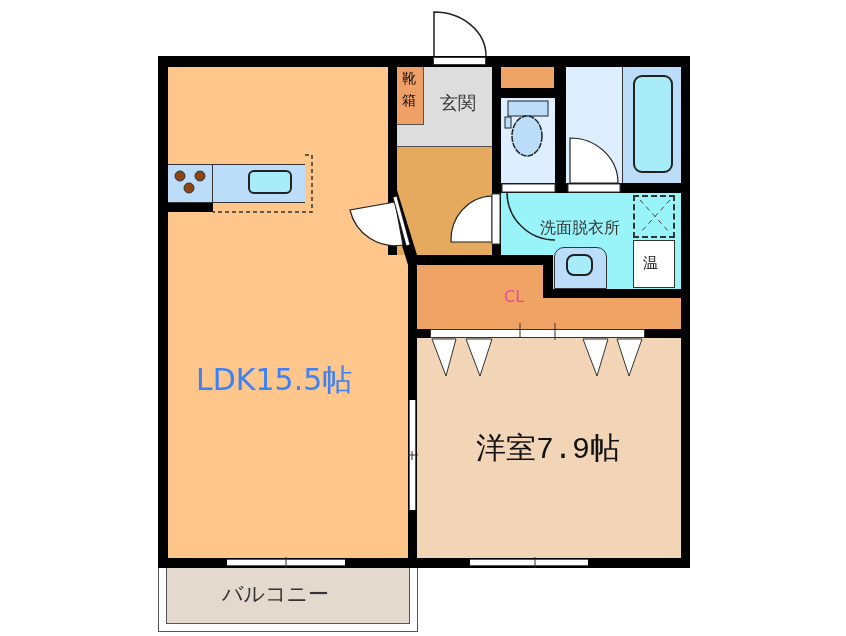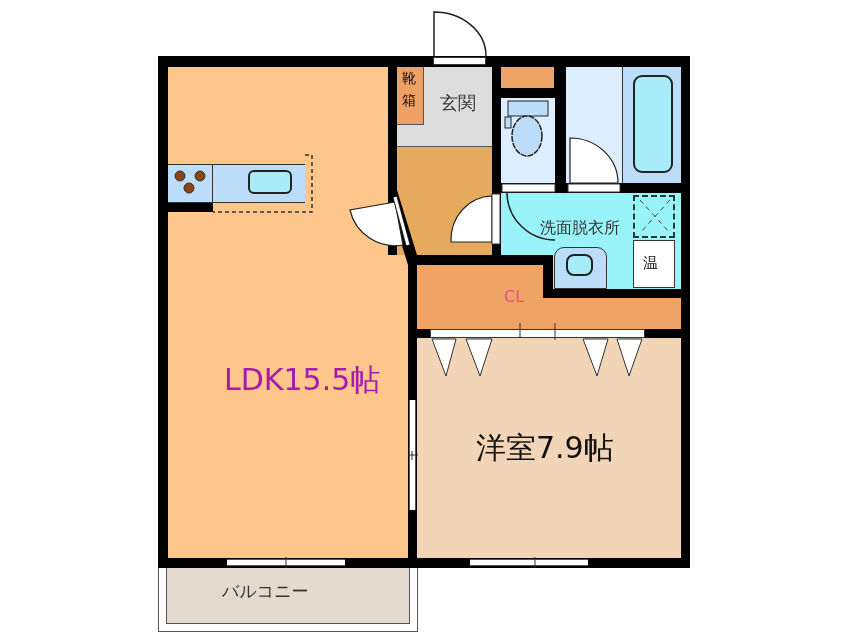--- a/index.html
+++ b/index.html
@@ -7,21 +7,21 @@
   .abs { position:absolute; box-sizing:border-box; }
   .wall { background:#000; }
   .lbl { position:absolute; color:#111; white-space:nowrap; }
   svg { position:absolute; left:0; top:0; }
 </style>
 </head>
 <body>
 
 <div class="abs" style="left:158px;top:566px;width:260px;height:66px;border:1px solid #555;background:#fff;"></div>
 <div class="abs" style="left:166px;top:566px;width:244px;height:58px;border:1px solid #555;background:#E3D9CF;"></div>
-<div class="lbl" style="left:222px;top:580px;font-size:17px;color:#333;">バルコニー</div>
+<div class="lbl" style="left:222px;top:580px;font-size:21px;color:#333;">バルコニー</div>
 
 <div class="abs wall" style="left:158px;top:56px;width:532px;height:512px;"></div>
 
 <div class="abs" style="left:168px;top:67px;width:220px;height:491px;background:#FFC68C;"></div>
 <div class="abs" style="left:380px;top:255px;width:28px;height:303px;background:#FFC68C;"></div>
 
 <div class="abs" style="left:397px;top:67px;width:95px;height:79px;background:#DDDDDD;"></div>
 <div class="abs" style="left:397px;top:67px;width:27px;height:58px;background:#EFA066;border-right:1px solid #555;border-bottom:1px solid #555;"></div>
 <div class="lbl" style="left:402px;top:70px;font-size:14px;">靴</div>
 <div class="lbl" style="left:402px;top:92px;font-size:14px;">箱</div>
@@ -44,23 +44,23 @@
 <div class="abs" style="left:633px;top:195px;width:42px;height:43px;border:2px dashed #333;"></div>
 <div class="abs" style="left:633px;top:240px;width:42px;height:48px;background:#fff;border:1px solid #333;"></div>
 <div class="lbl" style="left:643px;top:254px;font-size:15px;">温</div>
 <div class="lbl" style="left:540px;top:218px;font-size:16px;color:#333;">洗面脱衣所</div>
 
 <div class="abs" style="left:417px;top:265px;width:126px;height:64px;background:#EFA466;"></div>
 <div class="abs" style="left:543px;top:298px;width:138px;height:31px;background:#EFA466;"></div>
 <div class="lbl" style="left:474px;top:287px;font-size:16px;color:#ec4899;margin-left:30px;">CL</div>
 
 <div class="abs" style="left:417px;top:338px;width:264px;height:220px;background:#F2D4B6;"></div>
-<div class="lbl" style="left:476px;top:428px;font-size:30px;color:#111;">洋室7.9帖</div>
+<div class="lbl" style="left:476px;top:428px;font-size:30px;color:#111;font-family:Liberation Mono, monospace;">洋室7.9帖</div>
 
-<div class="lbl" style="left:196px;top:360px;font-size:30px;color:#a21caf;margin-left:28px;">LDK15.5帖</div>
+<div class="lbl" style="left:196px;top:360px;font-size:30px;color:#3b82f6;">LDK15.5帖</div>
 
 <div class="abs" style="left:168px;top:164px;width:137px;height:39px;background:#BBDDFA;border-top:1px solid #333;border-bottom:1px solid #333;"></div>
 <div class="abs" style="left:212px;top:164px;width:1px;height:39px;background:#333;"></div>
 <div class="abs" style="left:248px;top:170px;width:44px;height:24px;background:#A8ECFA;border:2px solid #222;border-radius:6px;"></div>
 <div class="abs wall" style="left:168px;top:203px;width:45px;height:9px;"></div>
 
 <div class="abs" style="left:430px;top:329px;width:215px;height:9px;background:#fff;border:1px solid #333;"></div>
 
 <div class="abs" style="left:227px;top:559px;width:118px;height:7px;background:#fff;border-top:1px solid #555;border-bottom:1px solid #555;"></div>
 <div class="abs" style="left:470px;top:559px;width:118px;height:7px;background:#fff;border-top:1px solid #555;border-bottom:1px solid #555;"></div>

